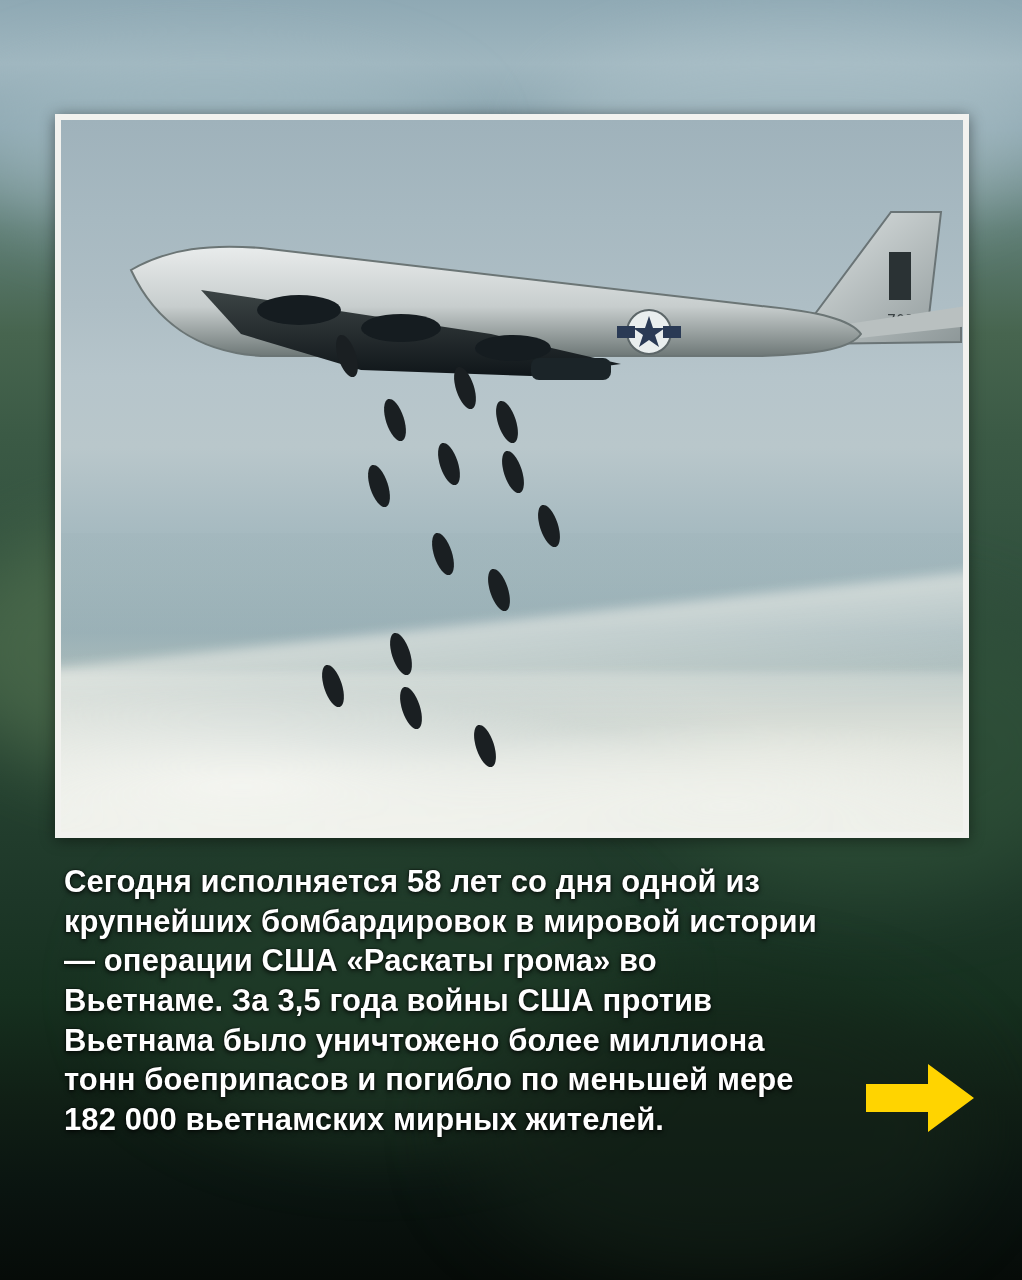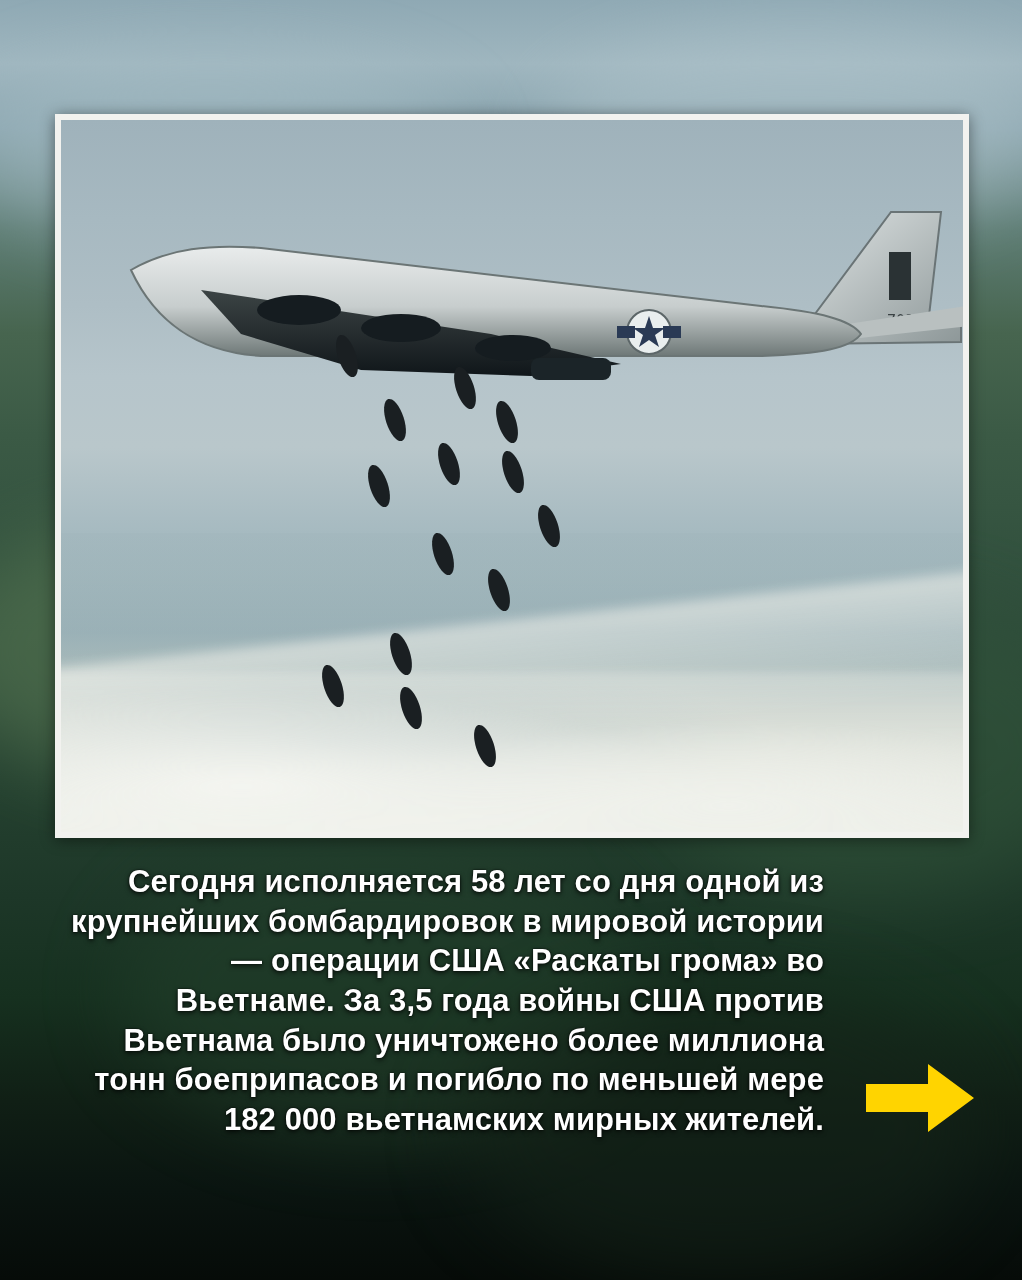--- a/index.html
+++ b/index.html
@@ -123,21 +123,21 @@
 
   
   .plane { position: absolute; left: 0; top: 0; width: 100%; height: 100%; }
 
   
   .caption {
     position: absolute;
     left: 64px;
     top: 862px;
     width: 760px;
-    text-align: right;
+    text-align: left;
     color: #ffffff;
     font-weight: bold;
     font-size: 31px;
     line-height: 1.28;
     letter-spacing: .1px;
     text-shadow: 0 2px 5px rgba(0,0,0,.75), 0 0 2px rgba(0,0,0,.9);
   }
   
   .arrow {
     position: absolute;

